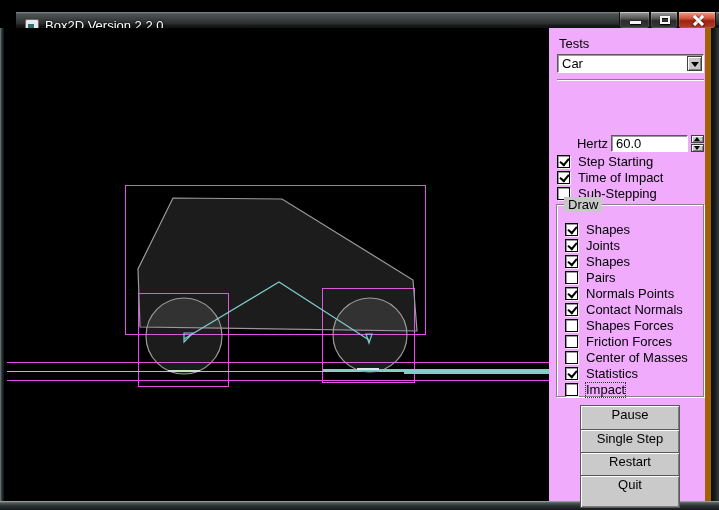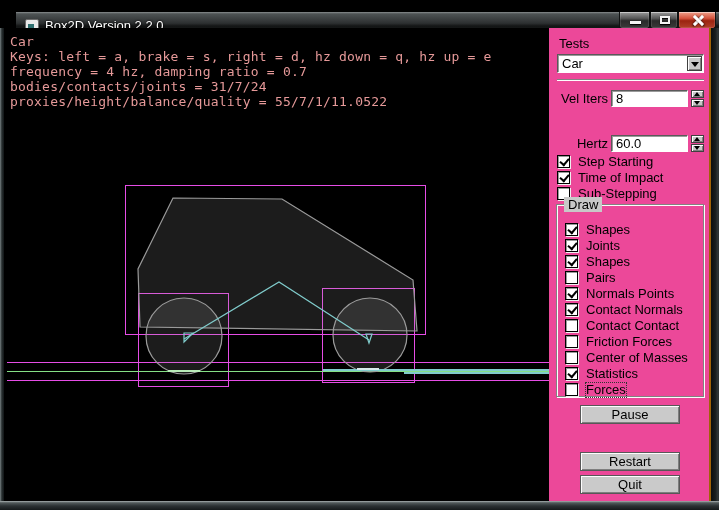--- a/index.html
+++ b/index.html
@@ -46,21 +46,21 @@
   #canvas{position:absolute;left:4px;top:28px;width:545px;height:473px;background:#000;overflow:hidden;}
   #hud{
     position:absolute;left:6px;top:6px;
     font-family:"DejaVu Sans Mono",monospace;font-size:13px;line-height:15px;
     color:#e69999;white-space:pre;letter-spacing:0.2px;
   }
   #scene{position:absolute;left:0;top:0;}
   
   #panel{
     position:absolute;left:549px;top:28px;width:162px;height:473px;
-    background:#ec4899;border-right:2px solid #a16207;
+    background:#f0abfc;border-right:6px solid #a16207;
     font-size:13px;color:#000;
   }
   .plabel{position:absolute;white-space:nowrap;}
   
   #tests-dd{position:absolute;left:8px;top:26px;width:147px;height:19px;
     border-top:1px solid #5a5a5a;border-left:1px solid #5a5a5a;border-bottom:1px solid #fff;border-right:1px solid #fff;
     background:#fff;box-shadow:inset 1px 1px 0 #9a9a9a;}
   #tests-dd .value{position:absolute;left:4px;top:1px;line-height:16px;}
   #tests-dd .ddbtn{position:absolute;right:1px;top:1px;width:15px;height:15px;background:#c8c8c8;
     border:1px solid #404040;box-shadow:inset 1px 1px 0 #fff, inset -1px -1px 0 #808080;}
@@ -86,21 +86,21 @@
     content:"";position:absolute;left:2px;top:2px;width:7px;height:4px;
     border-left:2px solid #000;border-bottom:2px solid #000;transform:rotate(-50deg);
   }
   .cb-label{position:absolute;left:21px;top:0px;line-height:14px;}
   .cb-label.focused{outline:1px dotted #333;outline-offset:0px;}
   
   #draw-group{position:absolute;left:7px;top:176px;width:148px;height:193px;
     border:1px solid #828282;box-shadow:inset 1px 1px 0 #fdfdfd, 1px 1px 0 #fdfdfd;padding-left:12px;}
   #draw-legend{position:absolute;left:7px;top:-8px;background:#c8c8c8;padding:0 4px;}
   
-  .gbtn{position:absolute;left:31px;width:100px;height:19px;background:#cacaca;
+  .gbtn{position:absolute;left:31px;width:100px;height:33px;background:#cacaca;
     border:1px solid #585858;box-shadow:inset 1px 1px 0 #fdfdfd, inset -1px -1px 0 #7e7e7e;
     text-align:center;line-height:17px;font-size:13px;}
 </style>
 </head>
 <body>
 
 <div id="win">
 
   <div id="titlebar">
     <div id="app-icon"></div>
@@ -146,46 +146,33 @@
         <polygon points="362,306 368,306 365,315"></polygon>
       </g>
 
       <g shape-rendering="crispEdges">
         <line x1="319" y1="342" x2="545" y2="342" stroke="#80cccc" stroke-width="2.5"></line>
         <line x1="400" y1="345" x2="545" y2="345" stroke="#80cccc" stroke-width="1.2"></line>
         <line x1="164" y1="343" x2="196" y2="343" stroke="#b8ecb8" stroke-width="2"></line>
         <line x1="353" y1="341" x2="375" y2="341" stroke="#d8ecec" stroke-width="2"></line>
       </g>
     </svg>
-    <div id="hud"><span>Car</span>
-<span>Keys: left = a, brake = s, right = d, hz down = q, hz up = e</span>
-<span>frequency = 4 hz, damping ratio = 0.7</span>
-<span>bodies/contacts/joints = 31/7/24</span>
-<span>proxies/height/balance/quality = 55/7/1/11.0522</span></div>
   </div>
 
   <div id="panel">
 
     <div class="plabel" style="left:10px;top:8px;">Tests</div>
 
     <div id="tests-dd">
       <div class="value">Car</div>
       <div class="ddbtn"></div>
     </div>
 
     <div class="separator" style="top:51px;"></div>
 
-    <div class="spin-row" style="top:62px;">
-      <div class="spin-label">Vel Iters</div>
-      <div class="spin-field">8</div>
-      <div class="spin-arrows">
-        <div class="spin-up"></div>
-        <div class="spin-down"></div>
-      </div>
-    </div>
     <div class="spin-row" style="top:107px;text-decoration:underline;">
       <div class="spin-label">Hertz</div>
       <div class="spin-field">60.0</div>
       <div class="spin-arrows">
         <div class="spin-up"></div>
         <div class="spin-down"></div>
       </div>
     </div>
 
     <div class="cb-row checked" style="left:8px;top:127px;">
@@ -223,38 +210,39 @@
       <div class="cb-row checked" style="left:8px;top:82px;">
         <div class="cb"></div>
         <div class="cb-label">Normals Points</div>
       </div>
       <div class="cb-row checked" style="left:8px;top:98px;">
         <div class="cb"></div>
         <div class="cb-label">Contact Normals</div>
       </div>
       <div class="cb-row" style="left:8px;top:114px;">
         <div class="cb"></div>
-        <div class="cb-label">Contact Contact</div>
+        <div class="cb-label">Shapes Forces</div>
       </div>
       <div class="cb-row" style="left:8px;top:130px;">
         <div class="cb"></div>
         <div class="cb-label">Friction Forces</div>
       </div>
       <div class="cb-row" style="left:8px;top:146px;">
         <div class="cb"></div>
         <div class="cb-label">Center of Masses</div>
       </div>
       <div class="cb-row checked" style="left:8px;top:162px;">
         <div class="cb"></div>
         <div class="cb-label">Statistics</div>
       </div>
       <div class="cb-row" style="left:8px;top:178px;">
         <div class="cb"></div>
-        <div class="cb-label focused">Forces</div>
+        <div class="cb-label focused">Impact</div>
       </div>
     </div>
 
     <div class="gbtn" style="top:377px;">Pause</div>
+    <div class="gbtn" style="top:401px;">Single Step</div>
     <div class="gbtn" style="top:424px;">Restart</div>
     <div class="gbtn" style="top:447px;">Quit</div>
   </div>
 
 </div>
 
 </body></html>

